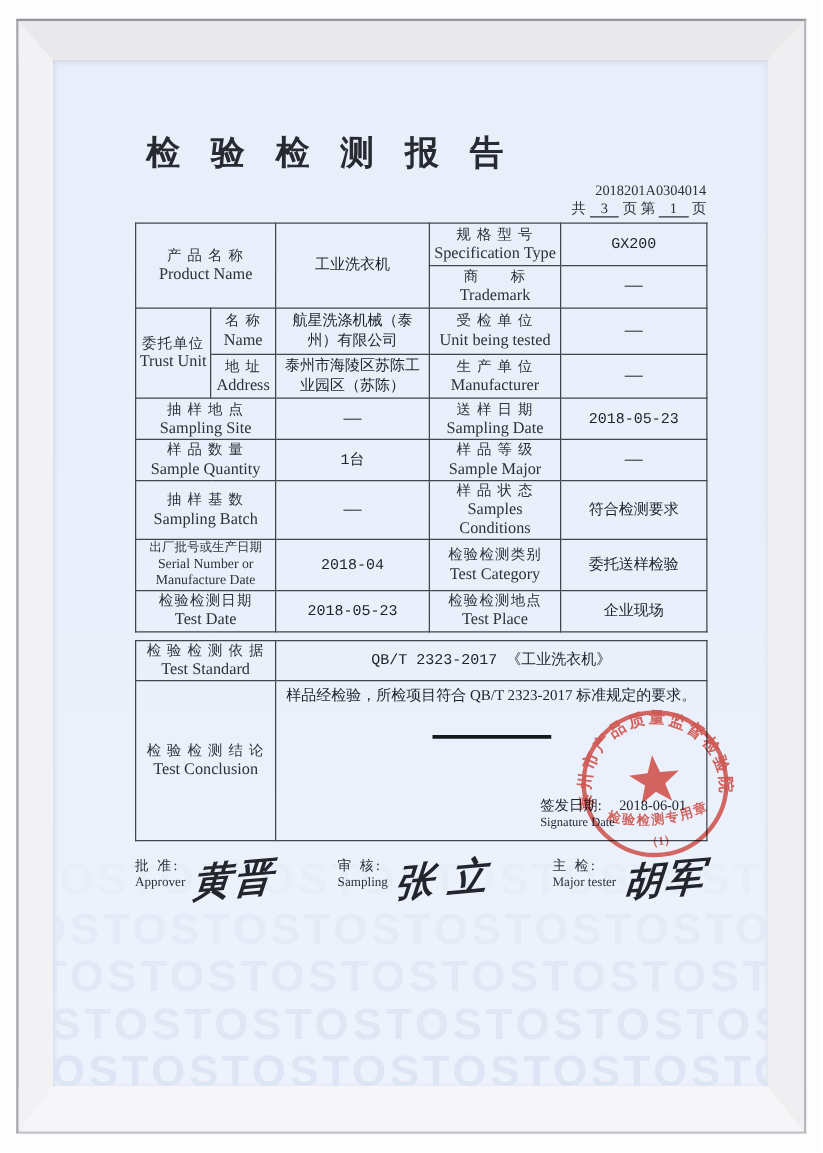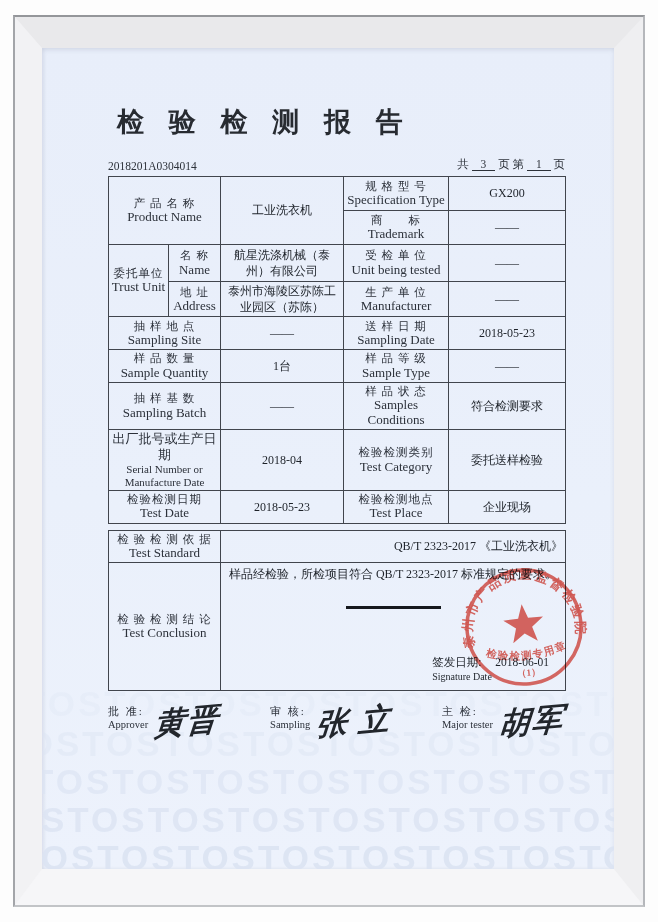--- a/index.html
+++ b/index.html
@@ -26,34 +26,34 @@
   
   .wm { position:absolute; white-space:nowrap; font-family:"Liberation Sans","DejaVu Sans",sans-serif;
     font-weight:bold; font-size:35px; letter-spacing:3px; color:#dce4f3; pointer-events:none; }
 
   .content { position:absolute; left:66px; top:0; width:457px; }
 
   .title { margin-top:56px; text-align:left; font-size:27px; font-weight:bold;
     letter-spacing:9px; color:#272b31; white-space:nowrap; text-indent:9px; }
   .subtitle { margin-top:5px; text-align:center; font-size:17px; font-weight:bold;
     word-spacing:38px; color:#272b31; }
-  .meta-row { margin-top:17px; display:flex; justify-content:space-between; align-items:flex-end;
-    font-size:11.5px; color:#2d323a; }
+  .meta-row { margin-top:7px; display:flex; justify-content:space-between; align-items:flex-end;
+    font-size:11.5px; color:#2d323a;flex-direction:column; }
   .page-info span { display:inline-block; }
   .page-info .num { border-bottom:1px solid #2d323a; padding:0 9px; text-align:center; }
 
   table { border-collapse:collapse; width:457px; table-layout:fixed; margin-top:4px; }
   .t2 { margin-top:6px; }
   td { border:1px solid #41454d; vertical-align:middle; text-align:center;
     padding:1px 2px; overflow:hidden; }
   .zh { font-size:11.5px; letter-spacing:1px; line-height:1.25; color:#2c313a; }
   .en { font-size:13px; line-height:1.15; color:#2c313a; }
-  .val { font-size:12px; line-height:1.35; color:#1d2229; }
-  .left { text-align:right; }
-  .sm .zh { font-size:13px; letter-spacing:0;font-family:Liberation Serif, serif; }
+  .val { font-size:12px; line-height:1.35; color:#1d2229;font-family:Liberation Mono, monospace; }
+  .left { text-align:center; }
+  .sm .zh { font-size:10px; letter-spacing:0;font-family:Liberation Serif, serif; }
   .sm .en { font-size:11px; }
 
   .conclusion-cell { position:relative; height:128px; vertical-align:top; }
   .conclusion-text { margin-top:2px; font-size:12px; color:#1d2229; }
   .conclusion-line { width:95px; height:2.5px; background:#15181d; margin:23px auto 0 auto; }
   .sign-date { position:absolute; right:16px; bottom:8px; font-size:11.5px; color:#1d2229;
     text-align:center; }
   .sign-date .row1 { display:flex; gap:14px; align-items:baseline; }
   .sign-date .en2 { font-size:10px; margin-top:1px; text-align:left; }
 
@@ -188,21 +188,21 @@
           <tr style="height:32px">
             <td colspan="2">
               <div class="zh">样 品 数 量</div>
                   <div class="en">Sample Quantity</div>
             </td>
             <td>
                   <div class="val">1台</div>
                 </td>
             <td>
               <div class="zh">样 品 等 级</div>
-                  <div class="en">Sample Type</div>
+                  <div class="en">Sample Major</div>
             </td>
             <td>
                   <div class="val">——</div>
                 </td>
           </tr>
           <tr style="height:31px">
             <td colspan="2">
               <div class="zh">抽 样 基 数</div>
                   <div class="en">Sampling Batch</div>
             </td>

